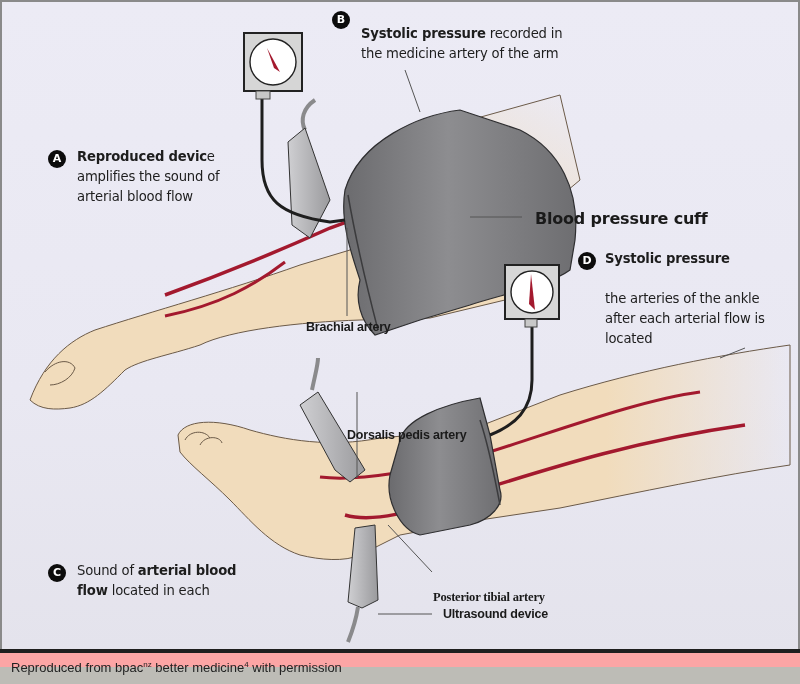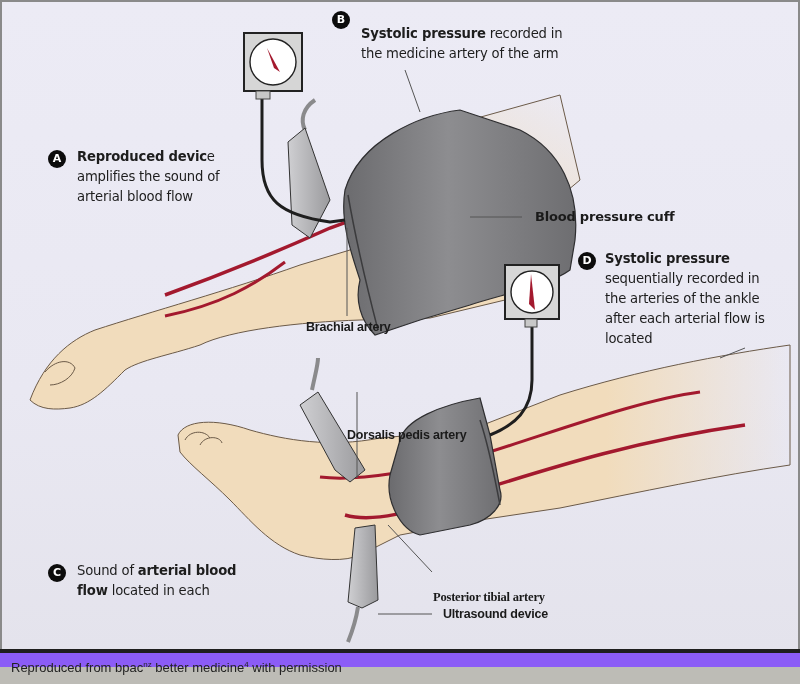--- a/index.html
+++ b/index.html
@@ -2,21 +2,21 @@
 <html><head>
 <meta charset="utf-8">
 <style>
   html, body { margin: 0; padding: 0; }
   body { width: 800px; height: 684px; overflow: hidden; background: #bdbcb6; font-family: "Liberation Sans", sans-serif; }
   #frame { position: absolute; left: 0; top: 0; width: 800px; height: 684px; }
   #panel { position: absolute; left: 0; top: 0; width: 800px; height: 651px;
     background: linear-gradient(180deg, #ecebf5 0%, #e9e8f2 60%, #e4e3ec 100%);
     border-top: 2px solid #8a8a8a; border-left: 2px solid #8a8a8a; border-right: 2px solid #8a8a8a; box-sizing: border-box; }
   #footer-rule { position: absolute; left: 0; top: 649px; width: 800px; height: 4px; background: #1e1e1e; }
-  #footer { position: absolute; left: 0; top: 653px; width: 800px; height: 14px; background: #8b5cf6; }
+  #footer { position: absolute; left: 0; top: 653px; width: 800px; height: 14px; background: #fca5a5; }
   #footer-text { position: absolute; left: 11px; top: 7px; font-size: 13px; color: #222; }
   #footer-text sup { font-size: 8px; vertical-align: 5px; }
   svg#art { position: absolute; left: 0; top: 0; }
   .callout { position: absolute; font-family: "DejaVu Sans", sans-serif; font-size: 13.2px; line-height: 20px; color: #1d1d1d; letter-spacing: -0.2px; }
   .callout b { font-weight: bold; }
   .badge { position: absolute; width: 18px; height: 18px; border-radius: 50%; background: #0c0c0c; color: #fff;
     font-family: "DejaVu Sans", sans-serif; font-size: 11px; font-weight: bold; text-align: center; line-height: 18px; }
   .lbl { position: absolute; font-family: "Liberation Sans", sans-serif; font-weight: bold; font-size: 12.5px; color: #1a1a1a; letter-spacing: -0.2px; }
 </style>
 </head>
@@ -115,26 +115,26 @@
     <span>the medicine artery of the arm</span>
   </div>
 
   <div class="badge" style="left:48px; top:150px;">A</div>
   <div class="callout" style="left:77px; top:147px;">
     <span><b>Reproduced devic</b></span><span>e</span><br>
     <span>amplifies the sound of</span><br>
     <span>arterial blood flow</span>
   </div>
 
-  <div class="lbl" style="left:535px; top:209px; font-family:'DejaVu Sans',sans-serif; font-size:13px;">Blood pressure cuff</div>
+  <div class="lbl" style="left:535px; top:209px; font-family:'DejaVu Sans',sans-serif; font-size:16px;">Blood pressure cuff</div>
 
   <div class="badge" style="left:578px; top:252px;">D</div>
   <div class="callout" style="left:605px; top:249px;">
     <span><b>Systolic pressure</b></span><br>
-    <span>sequentially recorded in</span><br>
+    <br>
     <span>the arteries of the ankle</span><br>
     <span>after each arterial flow is</span><br>
     <span>located</span>
   </div>
 
   <div class="lbl" style="left:297px; top:320px;padding-left:9px;">Brachial artery</div>
   <div class="lbl" style="left:347px; top:392px;margin-top:36px;">Dorsalis pedis artery</div>
   <div class="lbl" style="left:433px; top:590px;font-family:Liberation Serif, serif;">Posterior tibial artery</div>
   <div class="lbl" style="left:443px; top:607px;">Ultrasound device</div>
 

